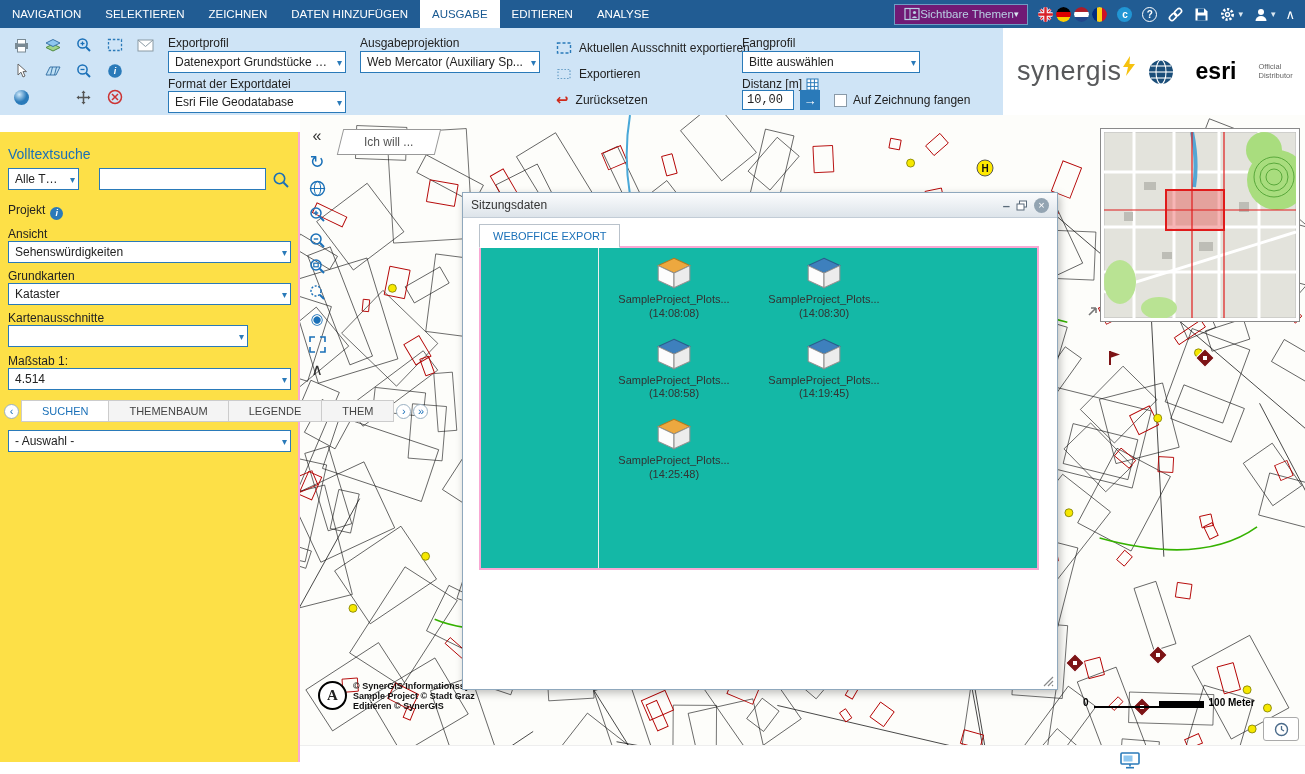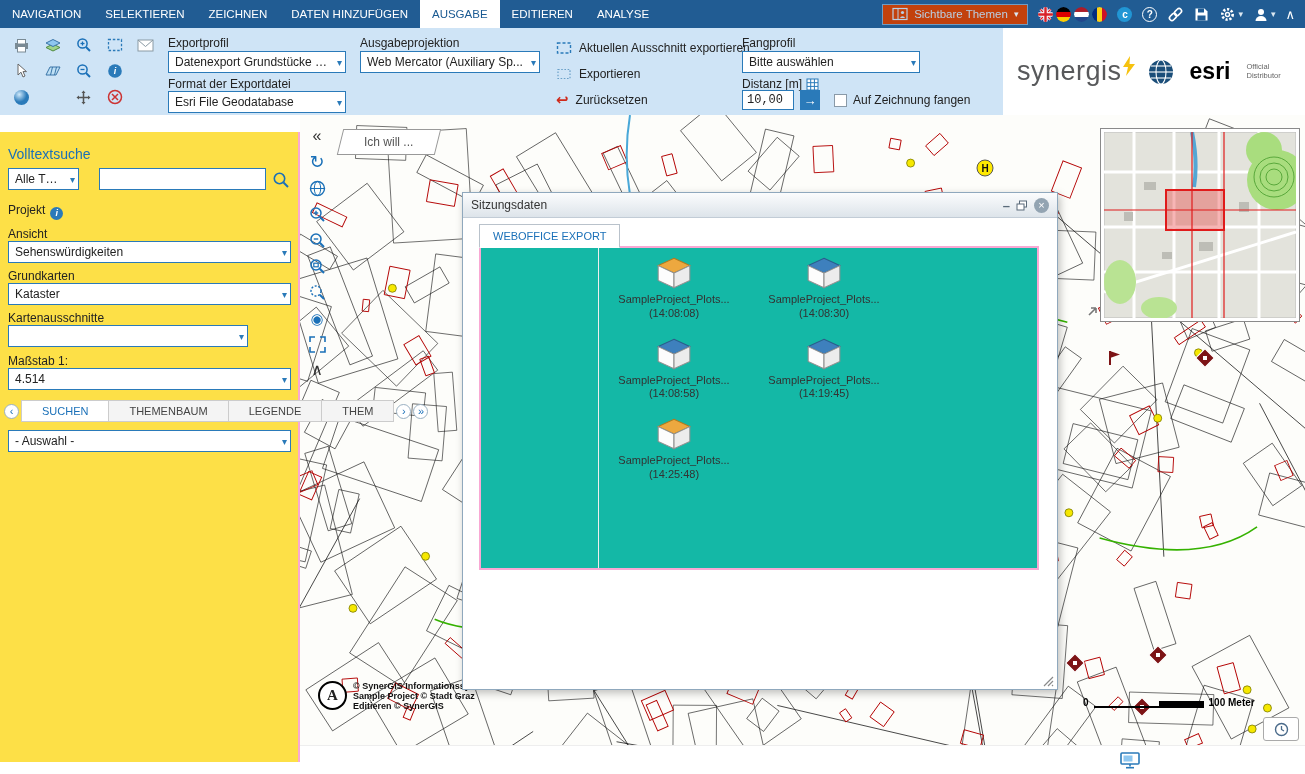--- a/index.html
+++ b/index.html
@@ -7,21 +7,21 @@
 body{position:relative;overflow:hidden;background:#fff;color:#222;
      font-family:"Liberation Sans","DejaVu Sans",sans-serif;font-size:12px}
 svg{display:block}
 
 
 .topbar{position:absolute;left:0;top:0;width:100%;height:28px;background:#215c93;display:flex;z-index:30}
 .menu{display:flex}
 .menu-item{display:flex;align-items:center;padding:4px 12px;color:#fff;font-size:11.5px;cursor:pointer;white-space:nowrap}
 .menu-item.active{background:#fff;color:#1a5a92}
 .topbar-right{margin-left:auto;display:flex;align-items:center;gap:10px;padding-right:10px}
-.vt-btn{display:flex;align-items:center;gap:6px;height:21px;padding:4px 9px;border:1px solid #6f9cc3;background:#c2410c;color:#b9cfe3;font-size:11.5px;cursor:pointer;white-space:nowrap}
+.vt-btn{display:flex;align-items:center;height:21px;padding:4px 9px;border:1px solid #6f9cc3;background:#701a75;color:#b9cfe3;font-size:11.5px;cursor:pointer;white-space:nowrap}
 .caret{font-size:9px;color:#dce8f2}
 .flags{display:flex;gap:3px}
 .flag{width:15px;height:15px;border-radius:50%;overflow:hidden;cursor:pointer}
 .tbtn{display:flex;align-items:center;gap:2px;cursor:pointer;color:#fff}
 .circ{width:15px;height:15px;border-radius:50%;display:flex;align-items:center;justify-content:center;font-size:10px;font-weight:bold}
 .c-circ{background:#2196d4;color:#fff}
 .q-circ{border:1.3px solid #fff;color:#fff;font-size:10px}
 .chev-up{color:#fff;font-size:13px;cursor:pointer}
 
 
@@ -34,21 +34,21 @@
 .sel::after{content:"▾";position:absolute;right:3px;top:50%;transform:translateY(-50%);color:#2a7ab9;font-size:10px}
 .rb-action{position:absolute;display:flex;align-items:center;gap:7px;font-size:12px;color:#222;cursor:pointer;white-space:nowrap}
 .undo{color:#cf2a1b;font-size:15px;font-weight:bold;line-height:1}
 .dist-row{position:absolute;display:flex;align-items:center;gap:6px}
 .dist-input{width:52px;height:20px;border:1px solid #2a7ab9;font-size:12px;padding:0 4px;color:#222;font-family:Liberation Mono, monospace}
 .go-btn{width:20px;height:20px;background:#2a7ab9;color:#fff;display:flex;align-items:center;justify-content:center;font-size:13px;cursor:pointer}
 .checkbox{width:13px;height:13px;border:1px solid #8a9aa8;background:#fff;display:inline-block;cursor:pointer;margin-left:8px}
 .brand{position:absolute;right:0;top:0;width:302px;height:87px;background:#fff;display:flex;align-items:center}
 .synergis{font-size:27px;color:#58595b;letter-spacing:.5px;position:relative;margin-left:14px}
 .bolt{position:absolute;right:-15px;top:0}
-.esri{display:flex;align-items:center;gap:16px;margin-left:26px}
+.esri{display:flex;align-items:center;gap:22px;margin-left:26px}
 .esri-word{font-size:23px;font-weight:bold;color:#000}
 .esri-sub{font-size:7.5px;color:#666;width:46px;line-height:1.15}
 
 
 .sidebar{position:absolute;left:0;top:132px;width:300px;height:630px;background:#fde047;border-right:2px solid #f9a8d4;z-index:20}
 .sb-title{position:absolute;left:8px;top:14px;color:#1a70b8;font-size:14px}
 .sb-label{position:absolute;font-size:12px;color:#222;white-space:nowrap}
 .search-input{position:absolute;left:99px;top:36px;width:167px;height:22px;border:1px solid #2a7ab9;padding:0 5px;font-size:12px;font-family:inherit}
 .mag-btn{position:absolute;left:272px;top:39px;cursor:pointer}
 .info-badge{display:inline-flex;width:13px;height:13px;border-radius:50%;background:#2a7ab9;color:#fff;font-size:9px;font-style:italic;font-weight:bold;align-items:center;justify-content:center;margin-left:5px;vertical-align:-2px}

